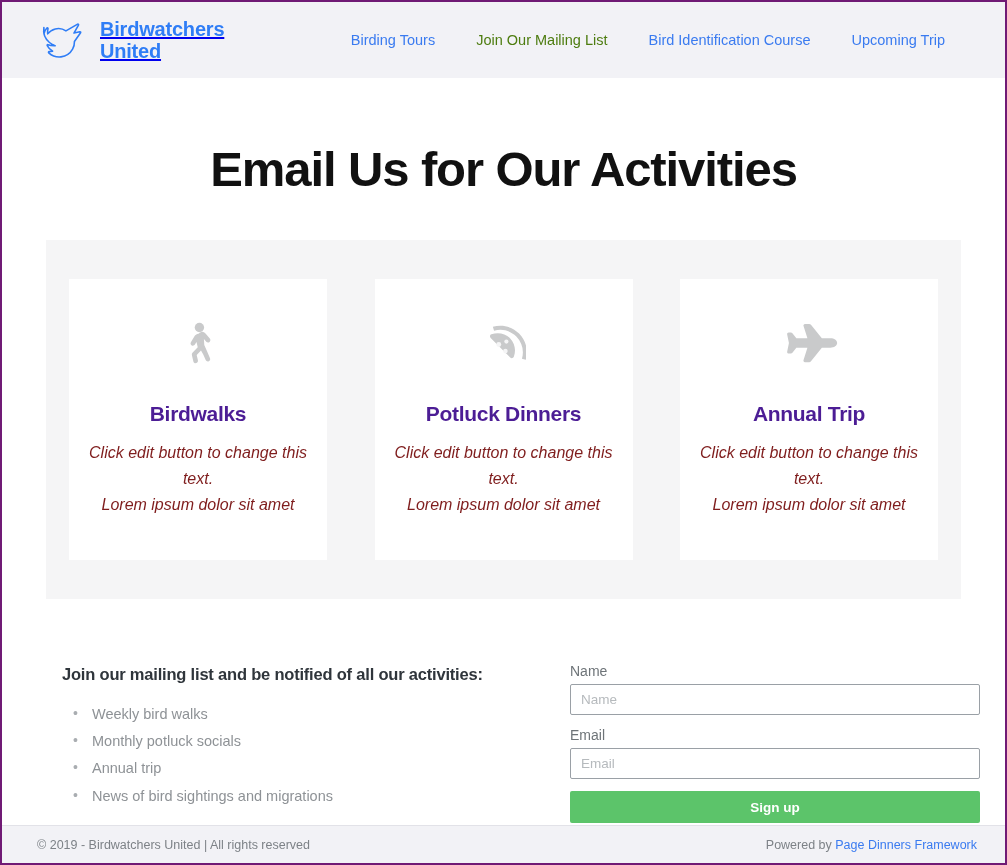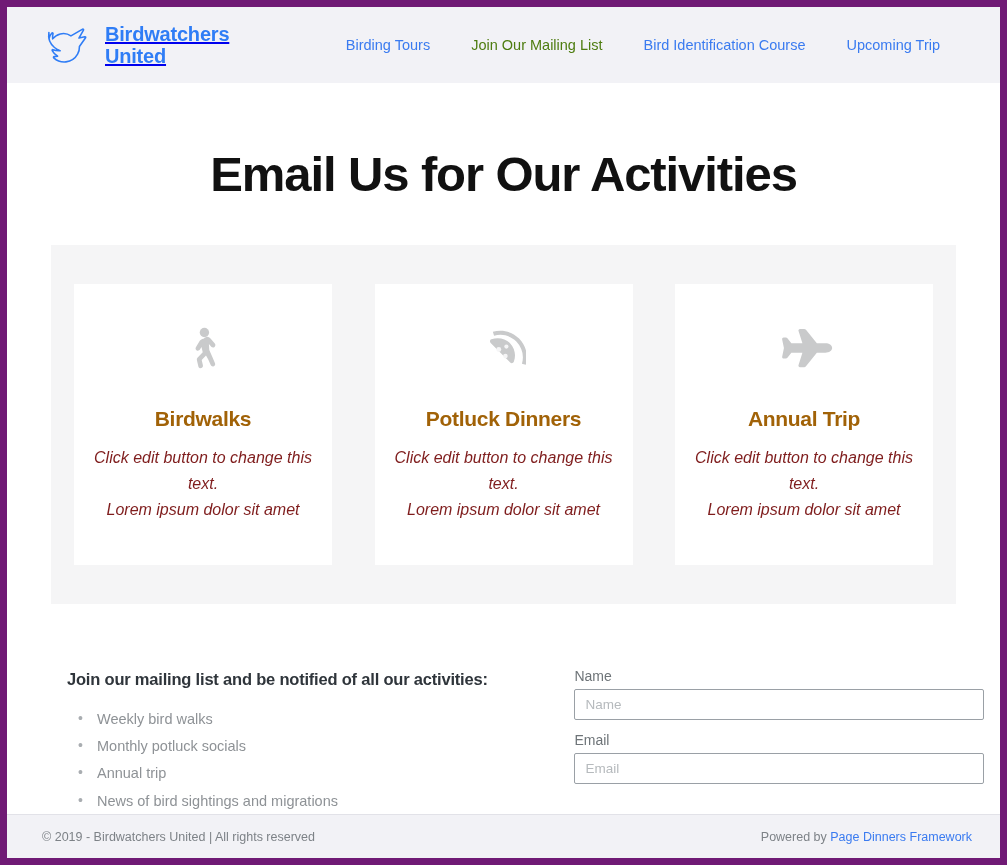--- a/index.html
+++ b/index.html
@@ -9,21 +9,21 @@
     height: 865px;
     background: #ffffff;
     font-family: "Liberation Sans", sans-serif;
   }
 
   #page {
     position: relative;
     width: 1007px;
     height: 865px;
     background: #ffffff;
-    border: 7px solid #701a75;
+    border: 2px solid #701a75;
     overflow: hidden;
   }
 
   
   .site-header {
     height: 76px;
     background: #f2f2f6;
     display: flex;
     align-items: center;
     padding: 0 28px 0 32px;
@@ -103,21 +103,21 @@
     display: flex;
     align-items: center;
     justify-content: center;
     margin-bottom: 33px;
   }
   .card-icon svg { display: block; fill: #c9cacb; }
 
   .card-title {
     font-size: 21px;
     font-weight: bold;
-    color: #a16207;
+    color: #4c1d95;
     letter-spacing: -0.3px;
     margin-bottom: 14px;
   }
 
   .card-text {
     font-size: 16px;
     line-height: 1.62;
     color: #7f1d1d;
     font-style: italic;
   }
@@ -197,21 +197,21 @@
     cursor: pointer;
     margin-top: 4px;
   }
 
   
   .site-footer {
     position: absolute;
     left: 0;
     bottom: 0;
     width: 100%;
-    height: 44px;
+    height: 38px;
     background: #f2f2f6;
     border-top: 1px solid #e2e2e8;
     display: flex;
     align-items: center;
     padding: 0 28px 0 35px;
     font-size: 12.5px;
     color: #7d8287;
   }
 
   .footer-right { margin-left: auto; }
@@ -328,20 +328,21 @@
       </ul>
     </div>
 
     <form class="signup-form">
       <label class="field-label">Name</label>
       <input class="text-input" type="text" placeholder="Name" style="">
 
       <label class="field-label">Email</label>
       <input class="text-input" type="text" placeholder="Email" style="">
 
+      <button class="signup-button" type="submit">Sign up</button>
     </form>
 
   </section>
 
   <footer class="site-footer">
     <span>© 2019 - Birdwatchers United | All rights reserved</span>
     <span class="footer-right">
       <span>Powered by </span><a class="footer-link" href="#">Page Dinners Framework</a>
     </span>
   </footer>

